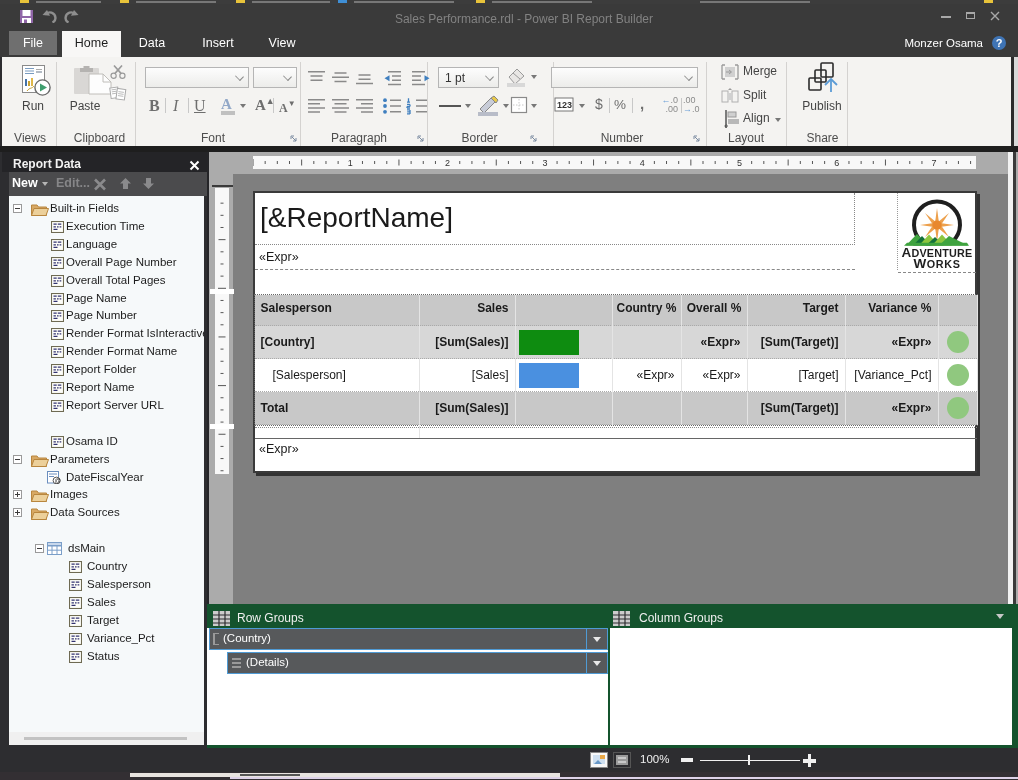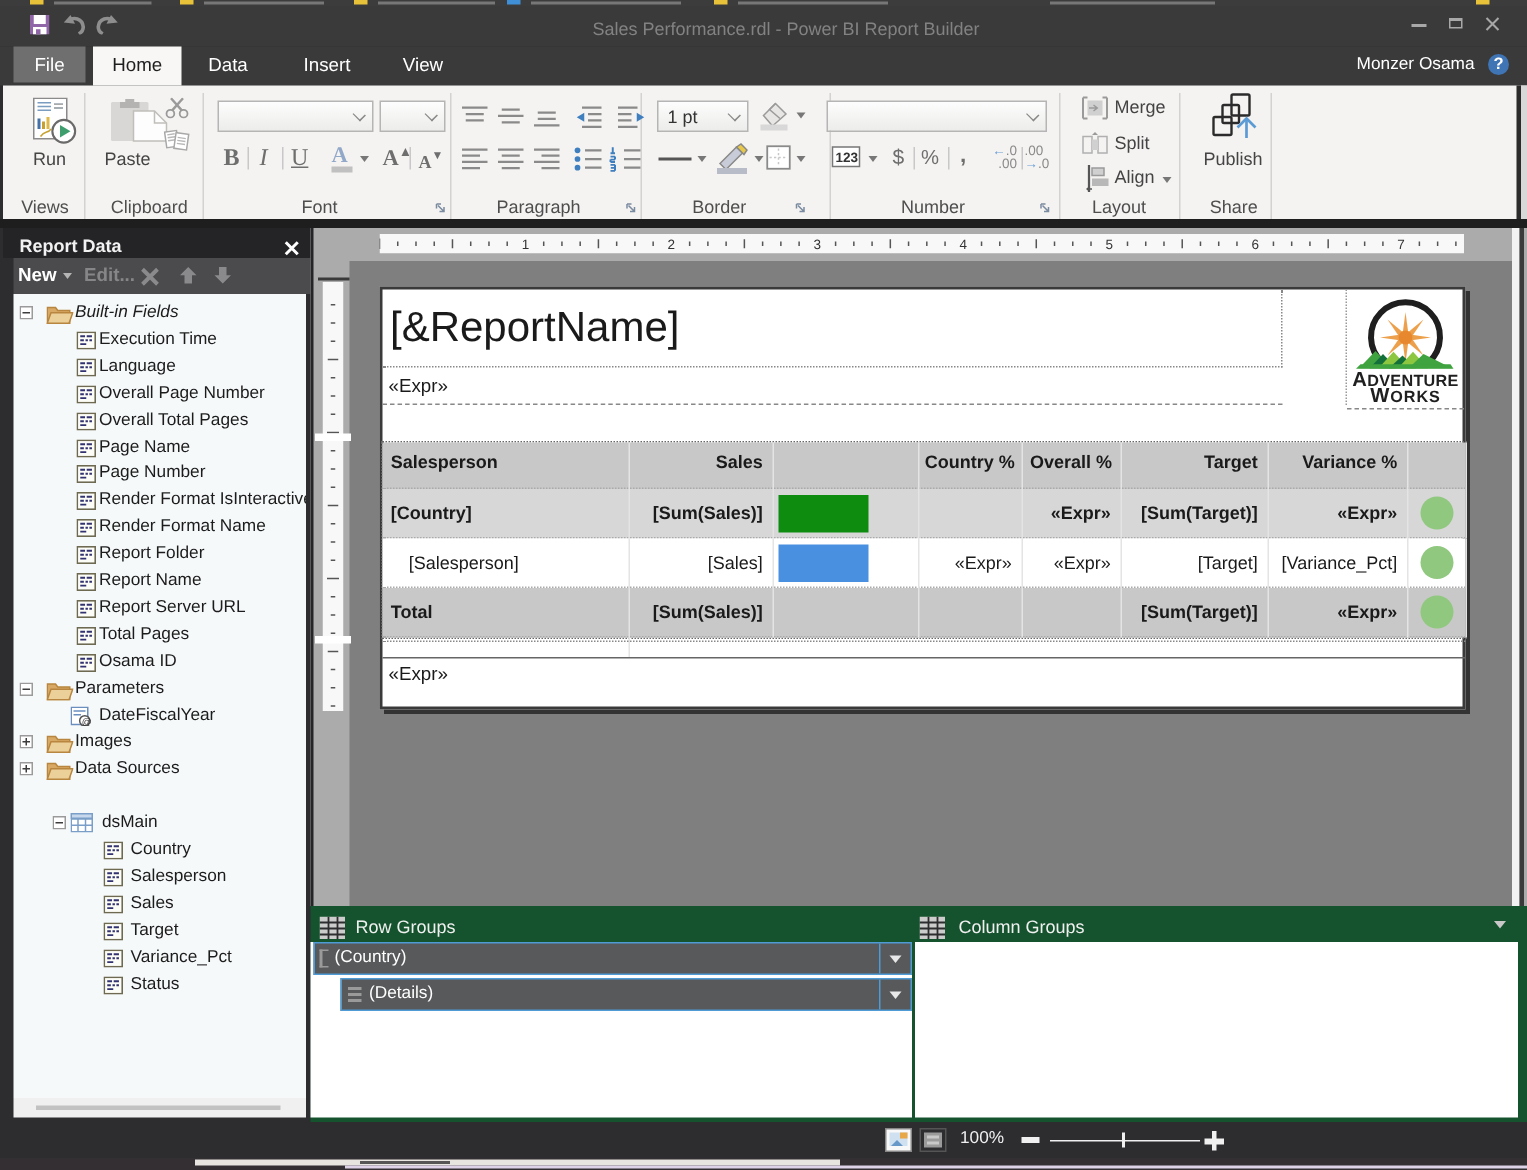--- a/index.html
+++ b/index.html
@@ -278,21 +278,21 @@
         <path d="M2 1.5 L12 11.5 M12 1.5 L2 11.5" stroke="#8a8a8c" stroke-width="2.6"></path>
       </svg>
     <svg class="abs" style="left:110px;top:6px;" width="13" height="12" viewBox="0 0 13 12">
         <path d="M6.5 0 L12 5.5 H9 V11 H4 V5.5 H1 Z" fill="#8a8a8c"></path>
       </svg>
     <svg class="abs" style="left:133px;top:6px;" width="13" height="12" viewBox="0 0 13 12">
         <path d="M6.5 11 L12 5.5 H9 V0 H4 V5.5 H1 Z" fill="#8a8a8c"></path>
       </svg>
   </div>
   <div class="abs" id="tree" style="left:9px;top:44px;width:195px;height:536px;background:#f6f9fa;font-size:11.5px;color:#1c1c1c;overflow:hidden;">
-      <div style="position:absolute;left:0;top:4px;width:203px;height:18px;font-style:italic;">
+      <div style="position:absolute;left:0;top:4px;width:203px;height:18px;">
         <svg width="9" height="9" viewBox="0 0 9 9" style="position:absolute;left:4px;top:4px;">
           <rect x="0.5" y="0.5" width="8" height="8" fill="#fff" stroke="#9a9a9a"></rect>
           <path d="M2 4.5 h5 " stroke="#3c3c3c"></path>
         </svg>
         <svg width="18" height="13" viewBox="0 0 18 13" style="position:absolute;left:22px;top:3px;">
           <path d="M0.5 2 h5.5 l1.5 2 h8 v8.5 h-15 Z" fill="#d8a964" stroke="#b8863e"></path>
           <path d="M3 5.5 h14.5 l-2.5 7 h-14.5 Z" fill="#ecd09a" stroke="#b8863e"></path>
         </svg>
         <div style="position:absolute;left:41px;top:2px;white-space:nowrap;">Built-in Fields</div>
       </div>
@@ -387,29 +387,20 @@
         <div style="position:absolute;left:57px;top:2px;white-space:nowrap;">Report Name</div>
       </div>
       <div style="position:absolute;left:0;top:200.89999999999998px;width:195px;height:18px;">
         <svg width="13" height="12" viewBox="0 0 13 12" style="position:absolute;left:42px;top:3px;">
           <rect x="0.5" y="0.5" width="12" height="11" fill="#fdfdf8" stroke="#6e6a52" stroke-width="1.1"></rect>
           <g stroke="#323270" stroke-width="1.3">
             <path d="M2.5 3.2 h3.2 M6.8 3.2 h3.5 M2.5 5.8 h2.4 M6 5.8 h1.6 M8.6 5.8 h1.7 M2.5 8.4 h4"></path>
           </g>
         </svg>
         <div style="position:absolute;left:57px;top:2px;white-space:nowrap;">Report Server URL</div>
-      </div>
-      <div style="position:absolute;left:0;top:218.79999999999998px;width:195px;height:18px;">
-        <svg width="13" height="12" viewBox="0 0 13 12" style="position:absolute;left:42px;top:3px;">
-          <rect x="0.5" y="0.5" width="12" height="11" fill="#fdfdf8" stroke="#6e6a52" stroke-width="1.1"></rect>
-          <g stroke="#323270" stroke-width="1.3">
-            <path d="M2.5 3.2 h3.2 M6.8 3.2 h3.5 M2.5 5.8 h2.4 M6 5.8 h1.6 M8.6 5.8 h1.7 M2.5 8.4 h4"></path>
-          </g>
-        </svg>
-        <div style="position:absolute;left:57px;top:2px;white-space:nowrap;">Total Pages</div>
       </div>
       <div style="position:absolute;left:0;top:236.7px;width:195px;height:18px;">
         <svg width="13" height="12" viewBox="0 0 13 12" style="position:absolute;left:42px;top:3px;">
           <rect x="0.5" y="0.5" width="12" height="11" fill="#fdfdf8" stroke="#6e6a52" stroke-width="1.1"></rect>
           <g stroke="#323270" stroke-width="1.3">
             <path d="M2.5 3.2 h3.2 M6.8 3.2 h3.5 M2.5 5.8 h2.4 M6 5.8 h1.6 M8.6 5.8 h1.7 M2.5 8.4 h4"></path>
           </g>
         </svg>
         <div style="position:absolute;left:57px;top:2px;white-space:nowrap;">Osama ID</div>
       </div>

